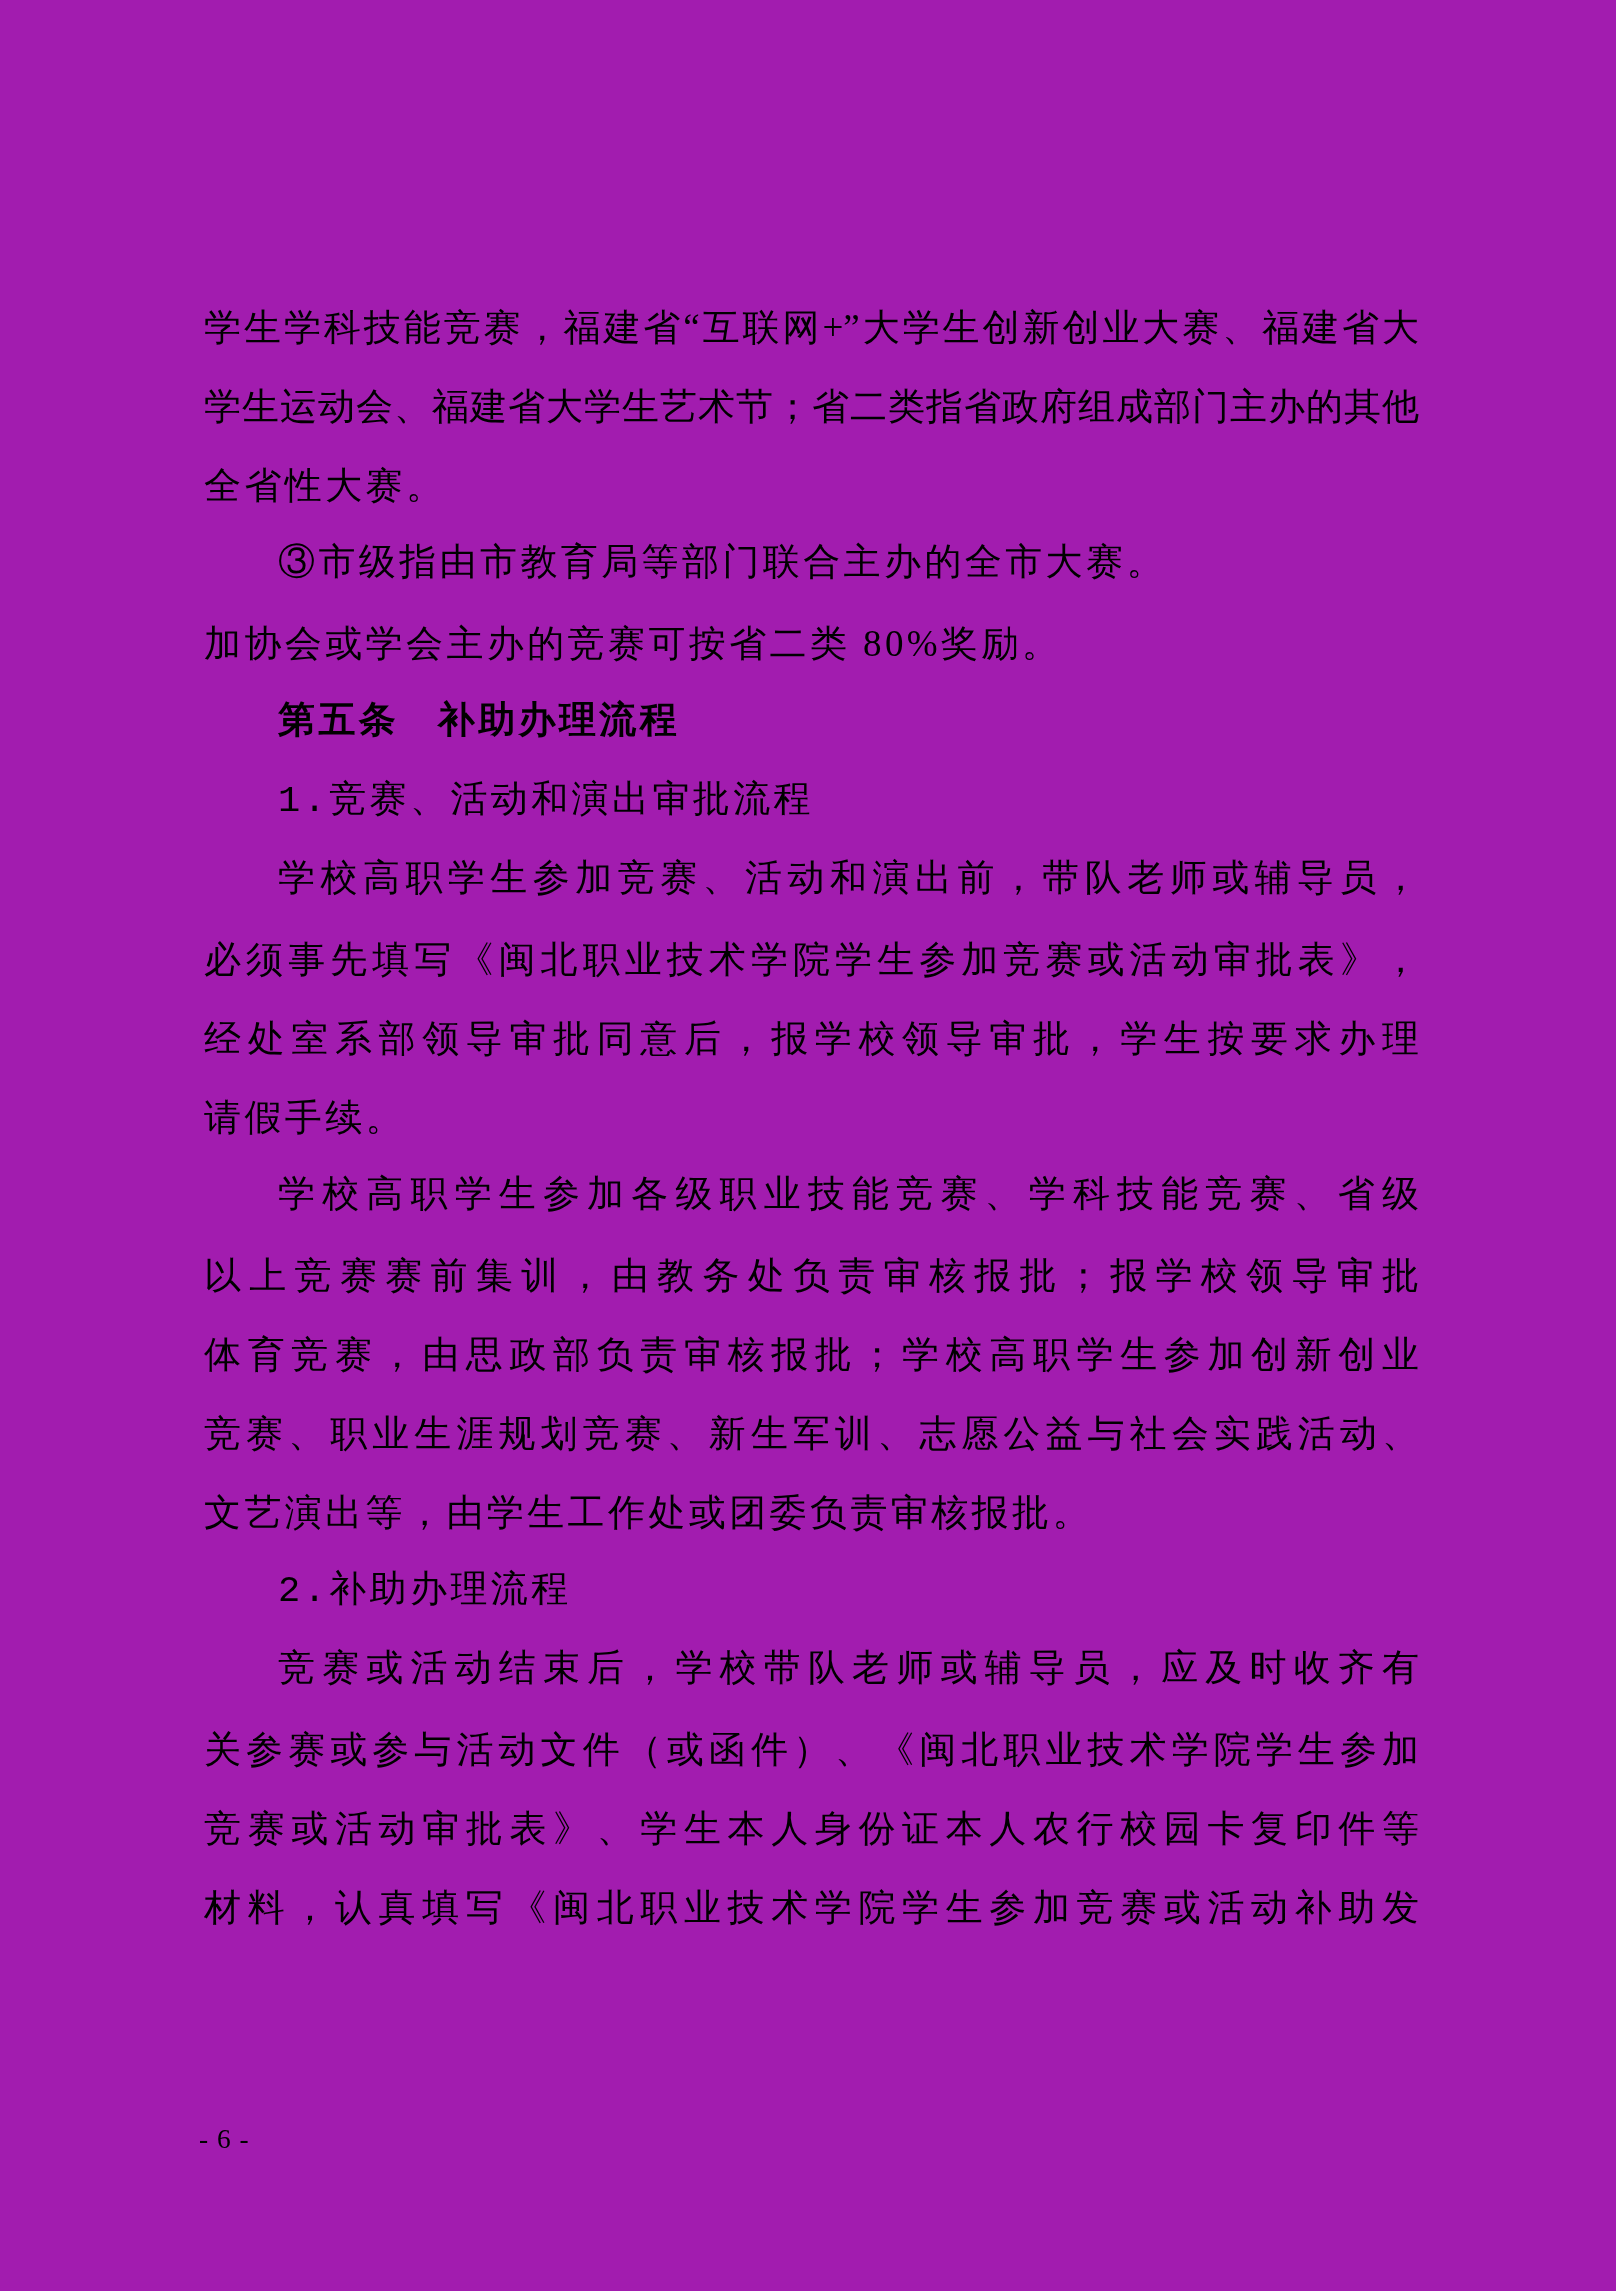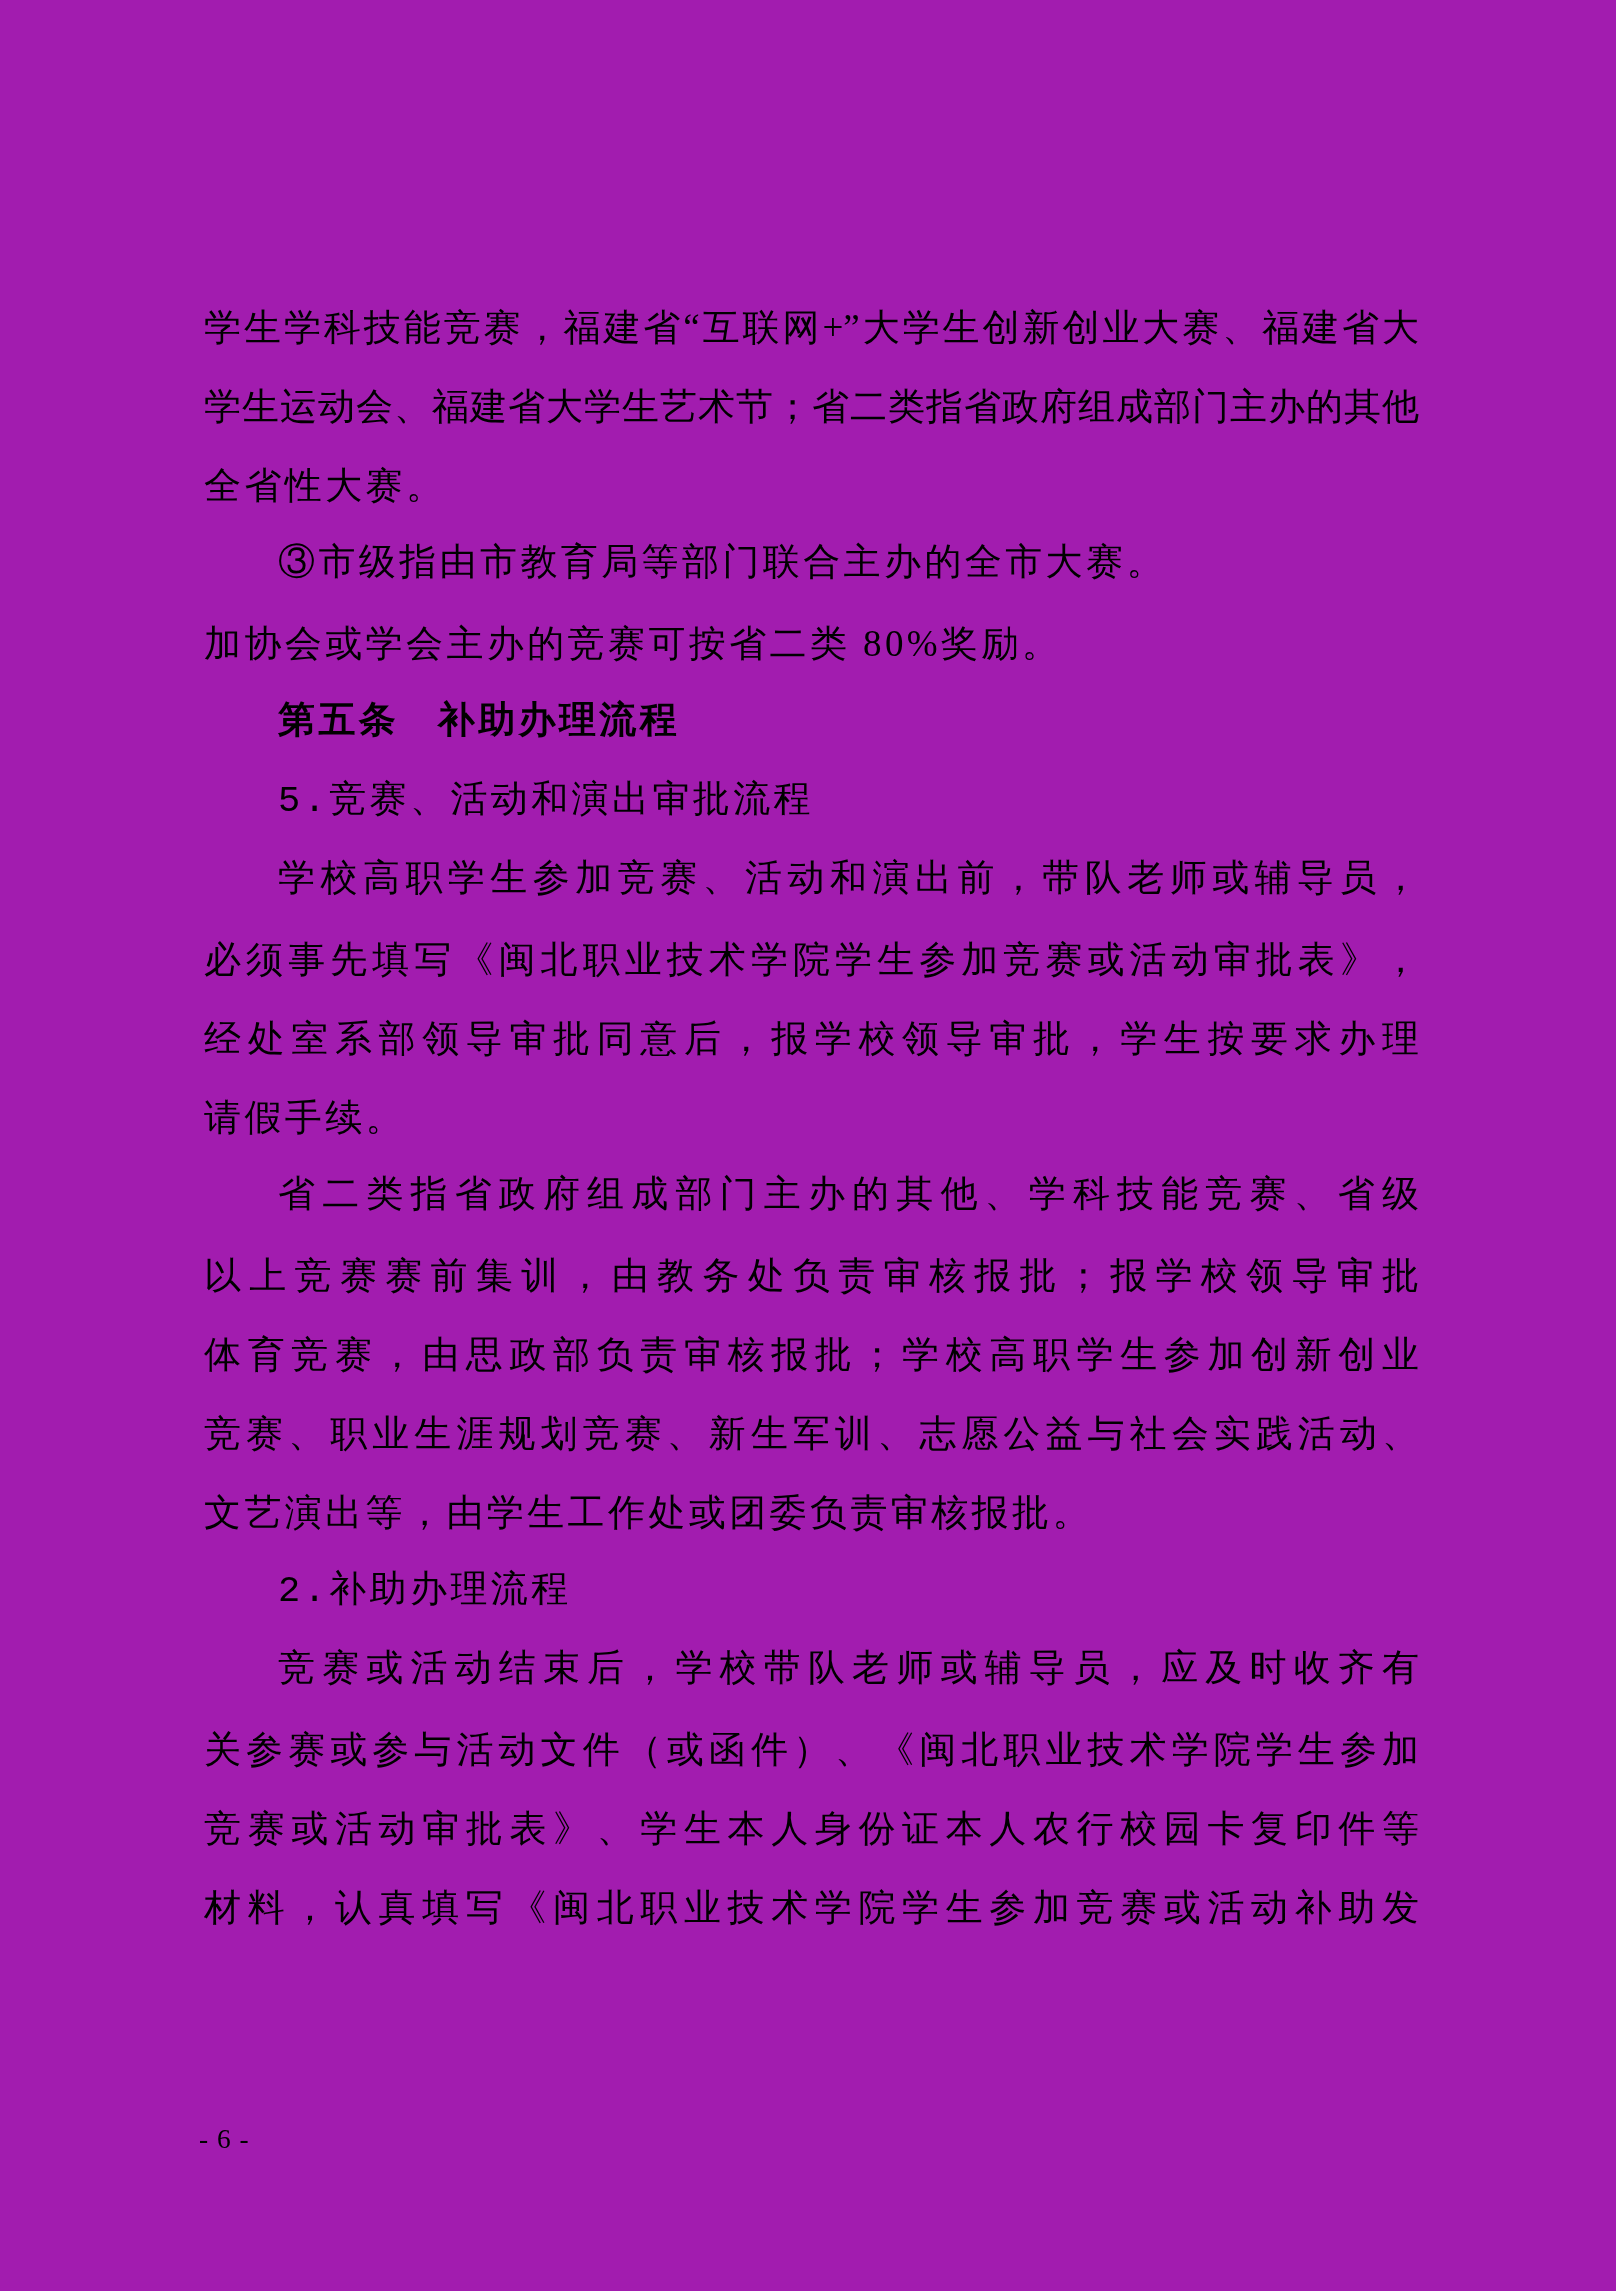--- a/index.html
+++ b/index.html
@@ -56,26 +56,26 @@
 <body>
 
 <div class="page">
   <div class="text-block">
       <div class="line fill">学生学科技能竞赛，福建省“互联网+”大学生创新创业大赛、福建省大</div>
       <div class="line fill">学生运动会、福建省大学生艺术节；省二类指省政府组成部门主办的其他</div>
       <div class="line">全省性大赛。</div>
       <div class="line indent">③市级指由市教育局等部门联合主办的全市大赛。</div>
       <div class="line">加协会或学会主办的竞赛可按省二类 80%奖励。</div>
       <div class="line indent bold">第五条 补助办理流程</div>
-      <div class="line indent">5.竞赛、活动和演出审批流程</div>
+      <div class="line indent">1.竞赛、活动和演出审批流程</div>
       <div class="line indent fill">学校高职学生参加竞赛、活动和演出前，带队老师或辅导员，</div>
       <div class="line fill">必须事先填写《闽北职业技术学院学生参加竞赛或活动审批表》，</div>
       <div class="line fill">经处室系部领导审批同意后，报学校领导审批，学生按要求办理</div>
       <div class="line">请假手续。</div>
-      <div class="line indent fill">省二类指省政府组成部门主办的其他、学科技能竞赛、省级</div>
+      <div class="line indent fill">学校高职学生参加各级职业技能竞赛、学科技能竞赛、省级</div>
       <div class="line fill">以上竞赛赛前集训，由教务处负责审核报批；报学校领导审批</div>
       <div class="line fill">体育竞赛，由思政部负责审核报批；学校高职学生参加创新创业</div>
       <div class="line fill">竞赛、职业生涯规划竞赛、新生军训、志愿公益与社会实践活动、</div>
       <div class="line">文艺演出等，由学生工作处或团委负责审核报批。</div>
       <div class="line indent">2.补助办理流程</div>
       <div class="line indent fill">竞赛或活动结束后，学校带队老师或辅导员，应及时收齐有</div>
       <div class="line fill">关参赛或参与活动文件（或函件）、《闽北职业技术学院学生参加</div>
       <div class="line fill">竞赛或活动审批表》、学生本人身份证本人农行校园卡复印件等</div>
       <div class="line fill">材料，认真填写《闽北职业技术学院学生参加竞赛或活动补助发</div>
     </div>

